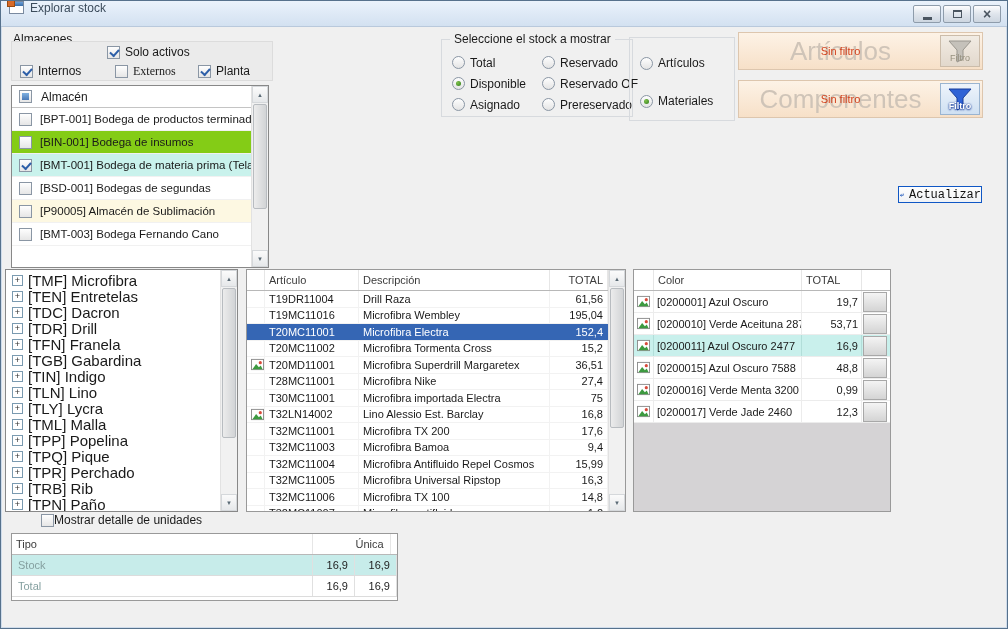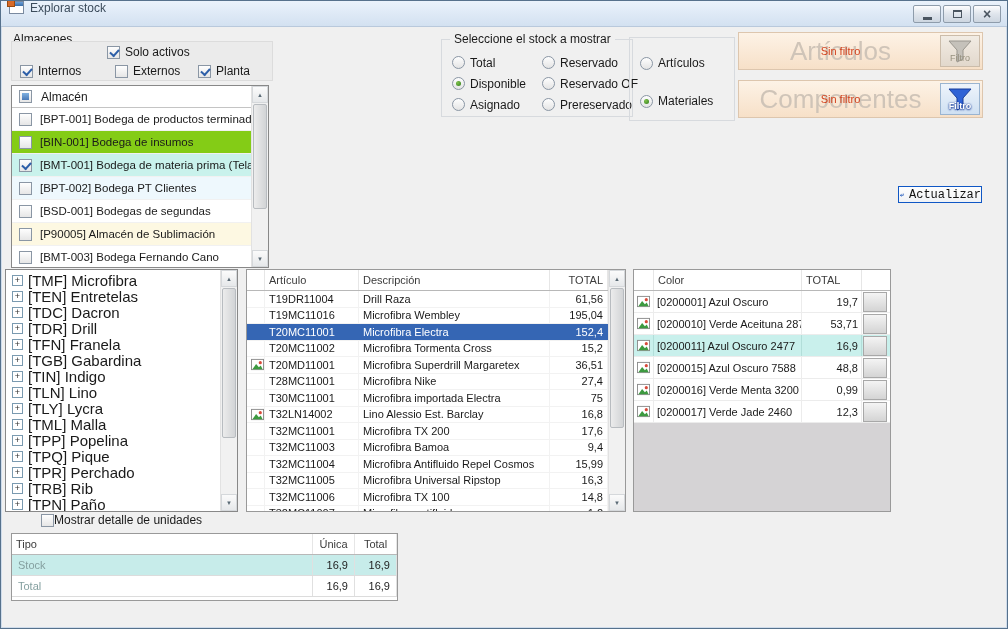--- a/index.html
+++ b/index.html
@@ -36,21 +36,21 @@
   .radio.selected::after { content:""; position:absolute; left:3px; top:3px; width:5px; height:5px; border-radius:50%;
         background:radial-gradient(circle at 35% 35%, #7fc24a, #2f7a1a); }
   .chk-item,.radio-item { display:flex; align-items:center; gap:5px; font-size:12px; white-space:nowrap; }
 
   
   .lbl-almacenes { position:absolute; left:12px; top:31px; font-size:12px; }
   .chk-panel { position:absolute; left:10px; top:40px; width:262px; height:40px;
                background:#ebebeb; border:1px solid #dcdcdc; }
   .chk-pos-0 { position:absolute; left:95px; top:3px; }
   .chk-pos-1 { position:absolute; left:8px;  top:22px; }
-  .chk-pos-2 { position:absolute; left:103px; top:22px; }
+  .chk-pos-2 { position:absolute; left:103px; top:22px;font-family:Liberation Serif, serif; }
   .chk-pos-3 { position:absolute; left:186px; top:22px; }
 
   .wh-list { position:absolute; left:10px; top:84px; width:258px; height:183px;
              background:#fff; border:1px solid #888; overflow:hidden; }
   .wh-header { height:22px; border-bottom:1px solid #c4c4c4; display:flex; align-items:center; gap:9px;
                padding-left:7px; background:#fff; }
   .wh-header-label { font-size:12px; }
   .wh-rows { position:absolute; top:22px; left:0; right:17px; bottom:0; }
   .wh-row { height:23px; display:flex; align-items:center; gap:8px; padding-left:7px; border-bottom:1px solid #f1f1f1; }
   .wh-label { font-size:11.5px; white-space:nowrap; overflow:hidden; }
@@ -146,21 +146,21 @@
   .c-row.selected .c-cell { border-right-color:#b2ded9; }
 
   .img-ico { display:inline-flex; width:13px; height:13px; flex:none; }
 
   
   .detail-check { position:absolute; left:40px; top:512px; display:flex; gap:0; align-items:center; font-size:12px; }
   .bottom-grid { left:10px; top:532px; width:387px; height:68px; }
   .b-col-tipo { width:301px; flex:none; }
   .b-col-unica{ width:42px; flex:none; }
   .b-col-total{ width:42px; flex:none; }
-  .grid-header .b-col-unica,.grid-header .b-col-total { justify-content:center; }
+  .grid-header .b-col-unica,.grid-header .b-col-total { justify-content:center;margin-left:36px; }
   .b-row { display:flex; height:21px; align-items:center; border-bottom:1px solid #dcdcdc; background:#fff; }
   .b-row.hl { background:#c7ecea; }
   .b-cell { font-size:11px; padding:0 6px; display:flex; align-items:center; height:100%;
             border-right:1px solid #e0e0e0; white-space:nowrap; overflow:hidden; color:#222; }
   .b-rows .b-col-tipo { color:#85a0a0; }
   .b-rows .b-col-unica,.b-rows .b-col-total { justify-content:flex-end; }
 </style>
 </head>
 <body>
 
@@ -213,24 +213,20 @@
           <span class="wh-label">[BPT-001] Bodega de productos terminad...</span>
         </div>
         <div class="wh-row" style="background: #84cc16;">
           <span class="cb"></span>
           <span class="wh-label">[BIN-001] Bodega de insumos</span>
         </div>
         <div class="wh-row" style="background: rgb(201, 242, 236);">
           <span class="cb checked"></span>
           <span class="wh-label">[BMT-001] Bodega de materia prima (Telas)</span>
         </div>
-        <div class="wh-row" style="background: rgb(238, 248, 253);">
-          <span class="cb"></span>
-          <span class="wh-label">[BPT-002] Bodega PT Clientes</span>
-        </div>
         <div class="wh-row" style="background: rgb(255, 255, 255);">
           <span class="cb"></span>
           <span class="wh-label">[BSD-001] Bodegas de segundas</span>
         </div>
         <div class="wh-row" style="background: rgb(253, 248, 226);">
           <span class="cb"></span>
           <span class="wh-label">[P90005] Almacén de Sublimación</span>
         </div>
         <div class="wh-row" style="background: rgb(255, 255, 255);">
           <span class="cb"></span>

